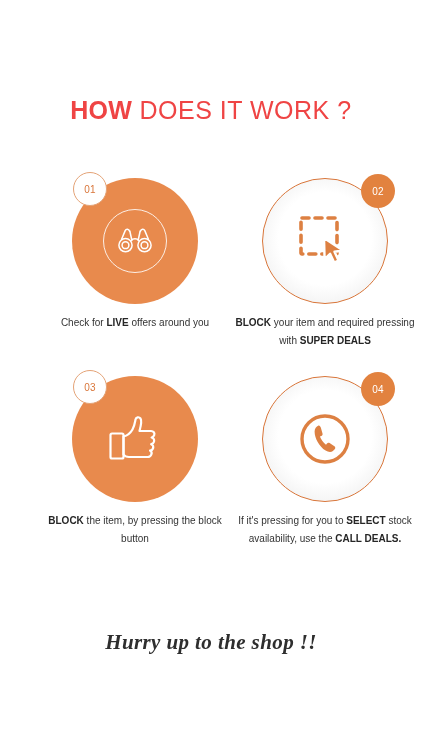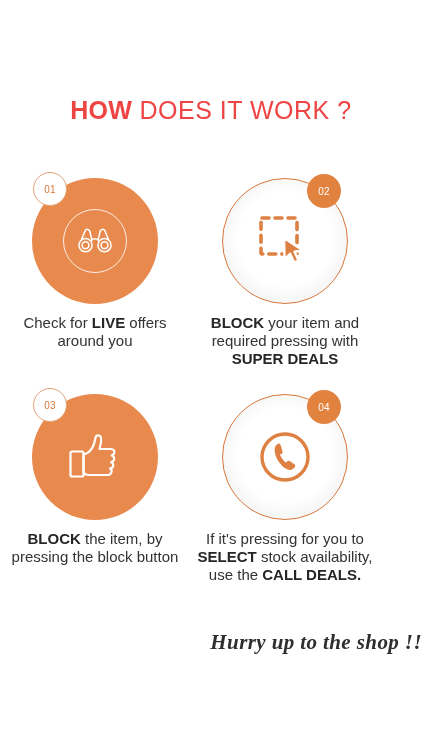--- a/index.html
+++ b/index.html
@@ -45,20 +45,21 @@
   
   .steps {
     position: absolute;
     top: 165px;
     left: 0;
     width: 422px;
   }
   .row {
     display: flex;
     width: 350px;
+    padding-left: 40px;
   }
   .row.second { margin-top: 13px; }
   .step {
     width: 211px;
     display: flex;
     flex-direction: column;
     align-items: center;
     position: relative;
   }
 
@@ -109,55 +110,55 @@
     background: #ffffff;
     border: 1px solid #e4a377;
     color: #d9763a;
     top: 7px;
     left: 8px;
   }
   .badge.solid {
     background: #e2823f;
     color: #ffffff;
     top: 9px;
-    right: 14px;
+    right: 0;
   }
 
   
   .icon-ring {
     width: 62px;
     height: 62px;
     border-radius: 50%;
     border: 1.4px solid rgba(255,255,255,0.85);
     display: flex;
     align-items: center;
     justify-content: center;
   }
 
   .icon-svg { display: block; }
 
   
   .caption {
     margin-top: 9px;
     width: 190px;
     text-align: center;
-    font-size: 15px;
+    font-size: 10px;
     line-height: 18px;
     color: #333333;
     font-weight: 400;
   }
   .caption b { font-weight: 700; color: #262626; }
 
   
   .footer {
     position: absolute;
     left: 0;
     top: 630px;
     width: 422px;
-    text-align: right;
+    text-align: center;
     font-family: "Liberation Serif", serif;
     font-style: italic;
     font-weight: 700;
     font-size: 21px;
     color: #2e2e2e;
     letter-spacing: 0.4px;
   }
 </style>
 </head>
 <body>

